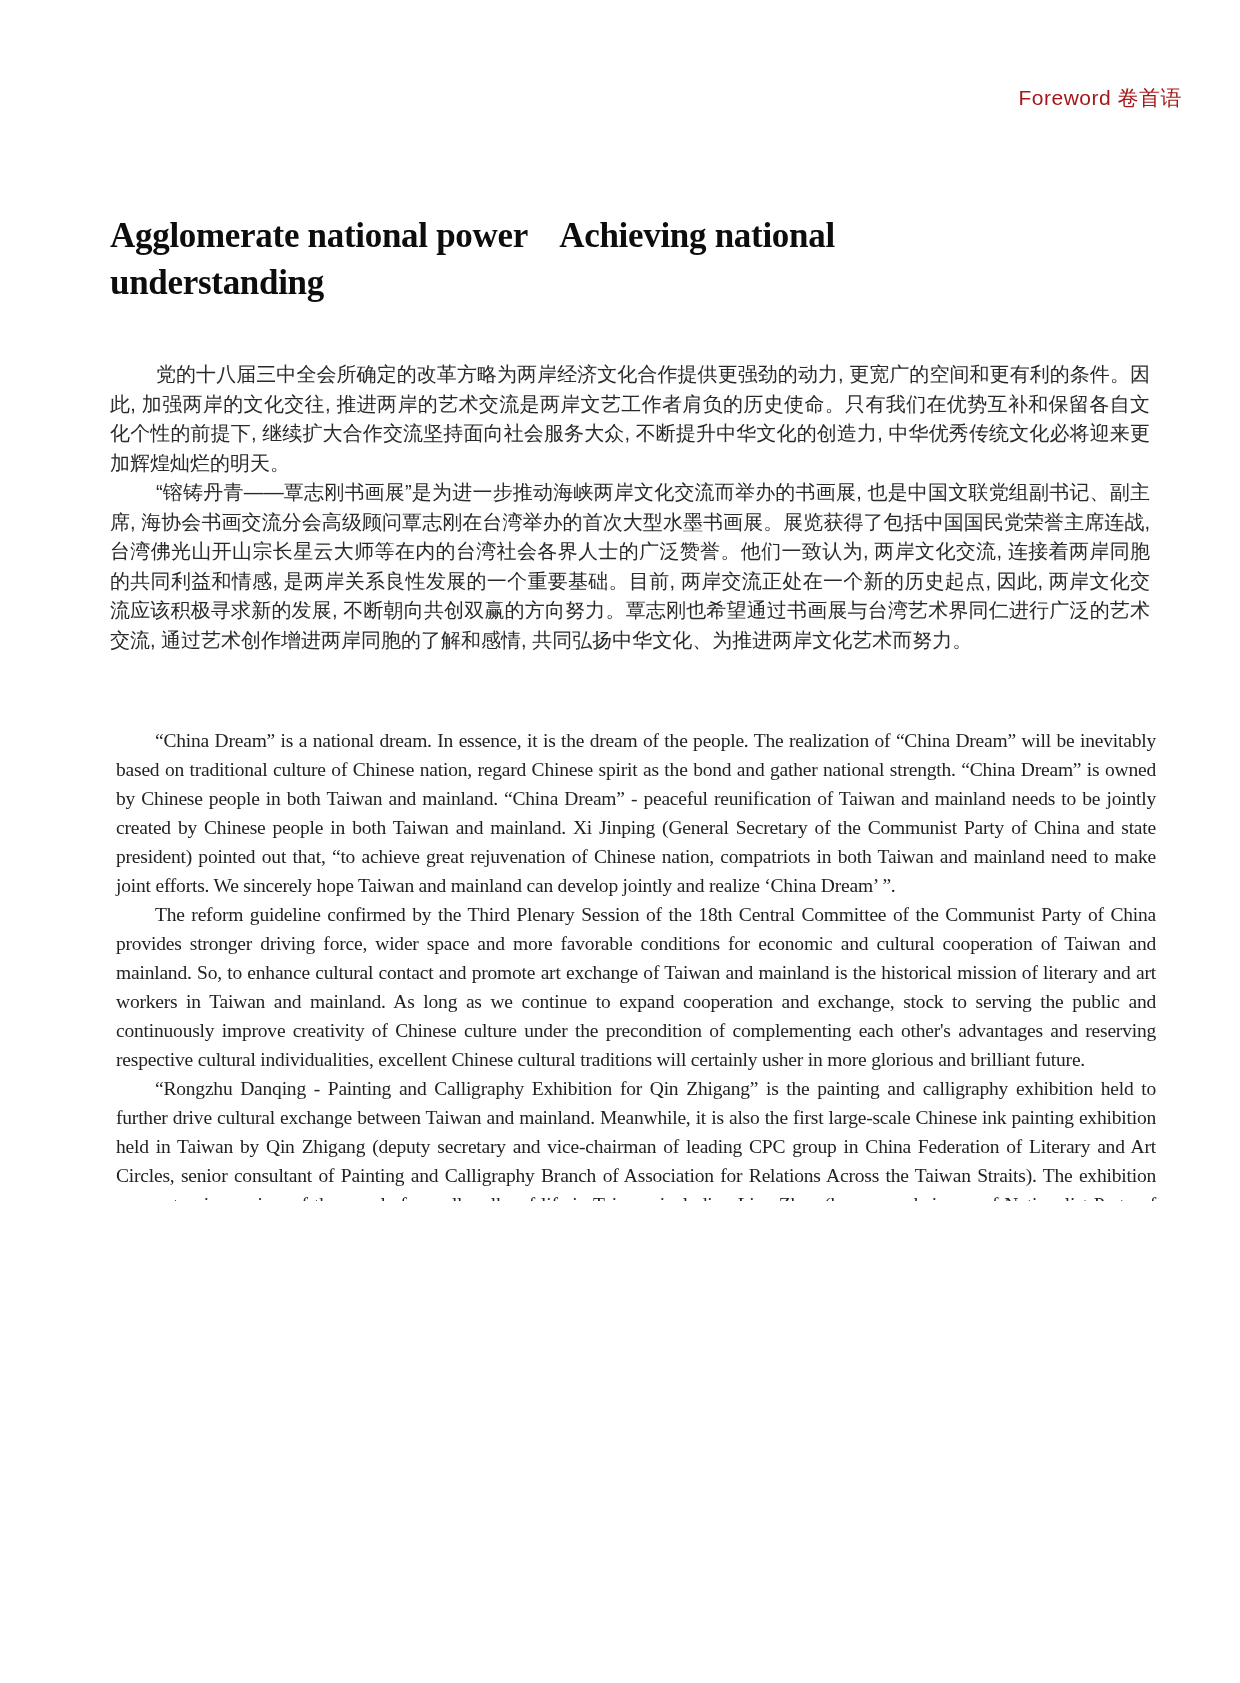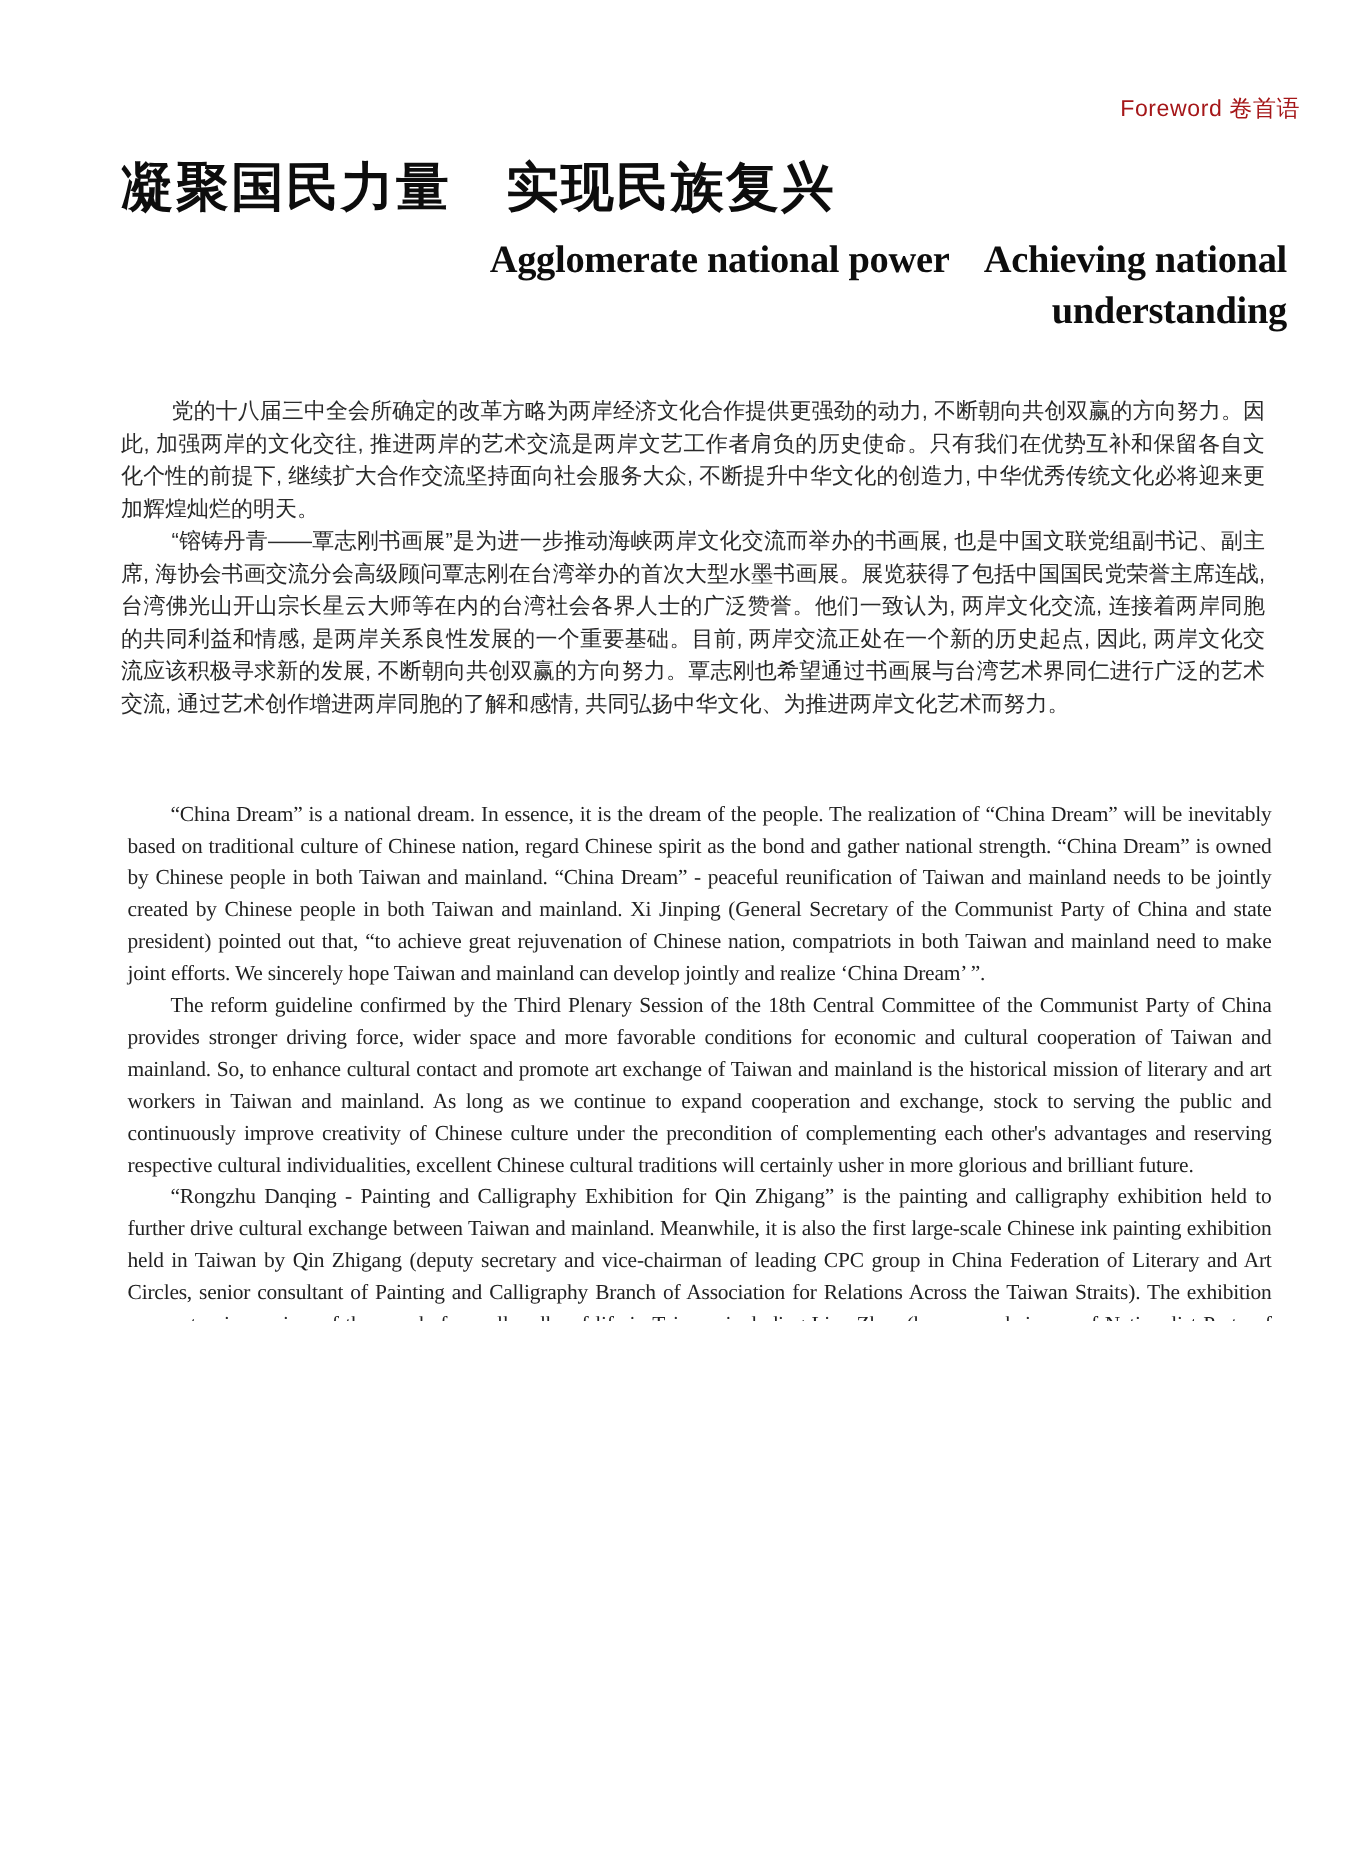--- a/index.html
+++ b/index.html
@@ -39,21 +39,20 @@
     position: absolute;
     left: 110px;
     top: 212px;
     width: 1060px;
     font-family: "Liberation Serif", "DejaVu Serif", serif;
     font-size: 35px;
     font-weight: 700;
     color: #0d0d0d;
     line-height: 47px;
     letter-spacing: -0.3px;
-    text-align: right;
   }
   .title-en .line { display: block; white-space: pre-wrap; }
   .body-zh {
     position: absolute;
     left: 110px;
     top: 360px;
     width: 1040px;
     font-family: "Liberation Sans", "DejaVu Sans", sans-serif;
     font-weight: 400;
     font-size: 20px;
@@ -89,29 +88,28 @@
     color: #333333;
   }
 </style>
 </head>
 <body>
 
 <div class="page">
 
   <div class="corner-label">Foreword 卷首语</div>
 
-  <h1 class="title-zh">凝聚国民力量　实现民族复兴</h1>
 
   <h2 class="title-en">
     <span class="line">Agglomerate national power    Achieving national</span>
     <span class="line">understanding</span>
   </h2>
 
   <div class="body-zh">
-    <p>党的十八届三中全会所确定的改革方略为两岸经济文化合作提供更强劲的动力, 不断朝向共创双赢的方向努力。因此, 加强两岸的文化交往, 推进两岸的艺术交流是两岸文艺工作者肩负的历史使命。只有我们在优势互补和保留各自文化个性的前提下, 继续扩大合作交流坚持面向社会服务大众, 不断提升中华文化的创造力, 中华优秀传统文化必将迎来更加辉煌灿烂的明天。</p>
+    <p>党的十八届三中全会所确定的改革方略为两岸经济文化合作提供更强劲的动力, 更宽广的空间和更有利的条件。因此, 加强两岸的文化交往, 推进两岸的艺术交流是两岸文艺工作者肩负的历史使命。只有我们在优势互补和保留各自文化个性的前提下, 继续扩大合作交流坚持面向社会服务大众, 不断提升中华文化的创造力, 中华优秀传统文化必将迎来更加辉煌灿烂的明天。</p>
     <p>“镕铸丹青——覃志刚书画展”是为进一步推动海峡两岸文化交流而举办的书画展, 也是中国文联党组副书记、副主席, 海协会书画交流分会高级顾问覃志刚在台湾举办的首次大型水墨书画展。展览获得了包括中国国民党荣誉主席连战, 台湾佛光山开山宗长星云大师等在内的台湾社会各界人士的广泛赞誉。他们一致认为, 两岸文化交流, 连接着两岸同胞的共同利益和情感, 是两岸关系良性发展的一个重要基础。目前, 两岸交流正处在一个新的历史起点, 因此, 两岸文化交流应该积极寻求新的发展, 不断朝向共创双赢的方向努力。覃志刚也希望通过书画展与台湾艺术界同仁进行广泛的艺术交流, 通过艺术创作增进两岸同胞的了解和感情, 共同弘扬中华文化、为推进两岸文化艺术而努力。</p>
   </div>
 
   <div class="body-en">
     <p>“China Dream” is a national dream. In essence, it is the dream of the people. The realization of “China Dream” will be inevitably based on traditional culture of Chinese nation, regard Chinese spirit as the bond and gather national strength. “China Dream” is owned by Chinese people in both Taiwan and mainland. “China Dream” - peaceful reunification of Taiwan and mainland needs to be jointly created by Chinese people in both Taiwan and mainland. Xi Jinping (General Secretary of the Communist Party of China and state president) pointed out that, “to achieve great rejuvenation of Chinese nation, compatriots in both Taiwan and mainland need to make joint efforts. We sincerely hope Taiwan and mainland can develop jointly and realize ‘China Dream’ ”.</p>
     <p>The reform guideline confirmed by the Third Plenary Session of the 18th Central Committee of the Communist Party of China provides stronger driving force, wider space and more favorable conditions for economic and cultural cooperation of Taiwan and mainland. So, to enhance cultural contact and promote art exchange of Taiwan and mainland is the historical mission of literary and art workers in Taiwan and mainland. As long as we continue to expand cooperation and exchange, stock to serving the public and continuously improve creativity of Chinese culture under the precondition of complementing each other's advantages and reserving respective cultural individualities, excellent Chinese cultural traditions will certainly usher in more glorious and brilliant future.</p>
     <p>“Rongzhu Danqing - Painting and Calligraphy Exhibition for Qin Zhigang” is the painting and calligraphy exhibition held to further drive cultural exchange between Taiwan and mainland. Meanwhile, it is also the first large-scale Chinese ink painting exhibition held in Taiwan by Qin Zhigang (deputy secretary and vice-chairman of leading CPC group in China Federation of Literary and Art Circles, senior consultant of Painting and Calligraphy Branch of Association for Relations Across the Taiwan Straits). The exhibition won extensive praises of the people from all walks of life in Taiwan, including Lian Zhan (honorary chairman of Nationalist Party of China) and Grand Master Hsing Yun (the founder of Fo Kwang Mountain in Taiwan). They consistently consider cultural exchange between Taiwan and mainland connects joint interest and emotion of compatriots in Taiwan and mainland. In addition, cultural exchange between Taiwan and mainland is an important foundation of benign development of the relationship between Taiwan and mainland. Currently, exchange between Taiwan and mainland is in a new historical starting point. Thus, cultural exchange between Taiwan and mainland should actively seek new development and continuously make efforts towards win-win. Qin Zhigang also hopes to carry out wide art exchange with colleagues in the art circle of Taiwan through the painting and calligraphy exhibition, enhance understanding and motion of compatriots in Taiwan and mainland through art creation, jointly carry forward Chinese culture and strive to promote culture and art of Taiwan and mainland.</p>
   </div>
 
   <div class="signature-block">

